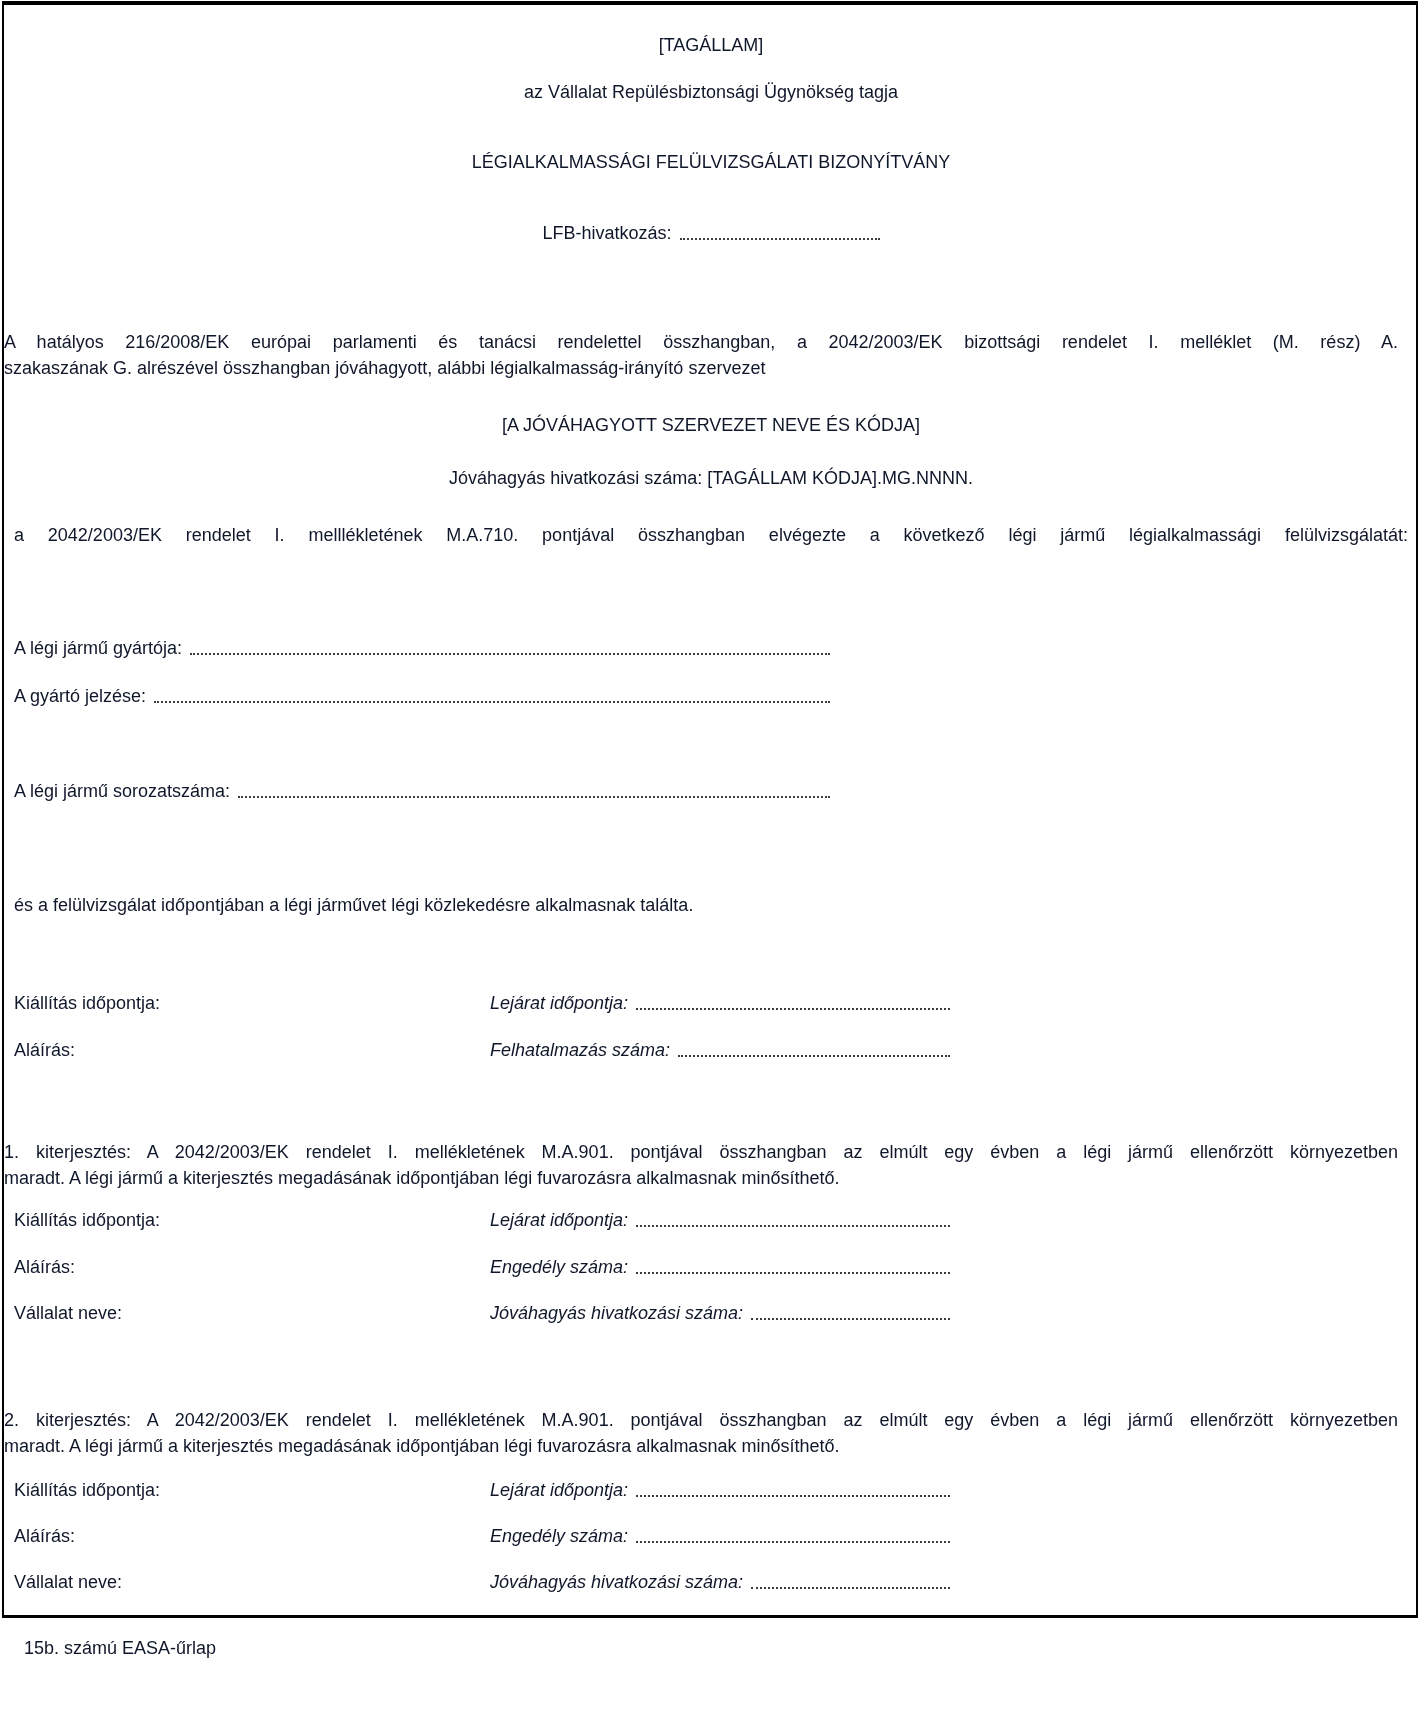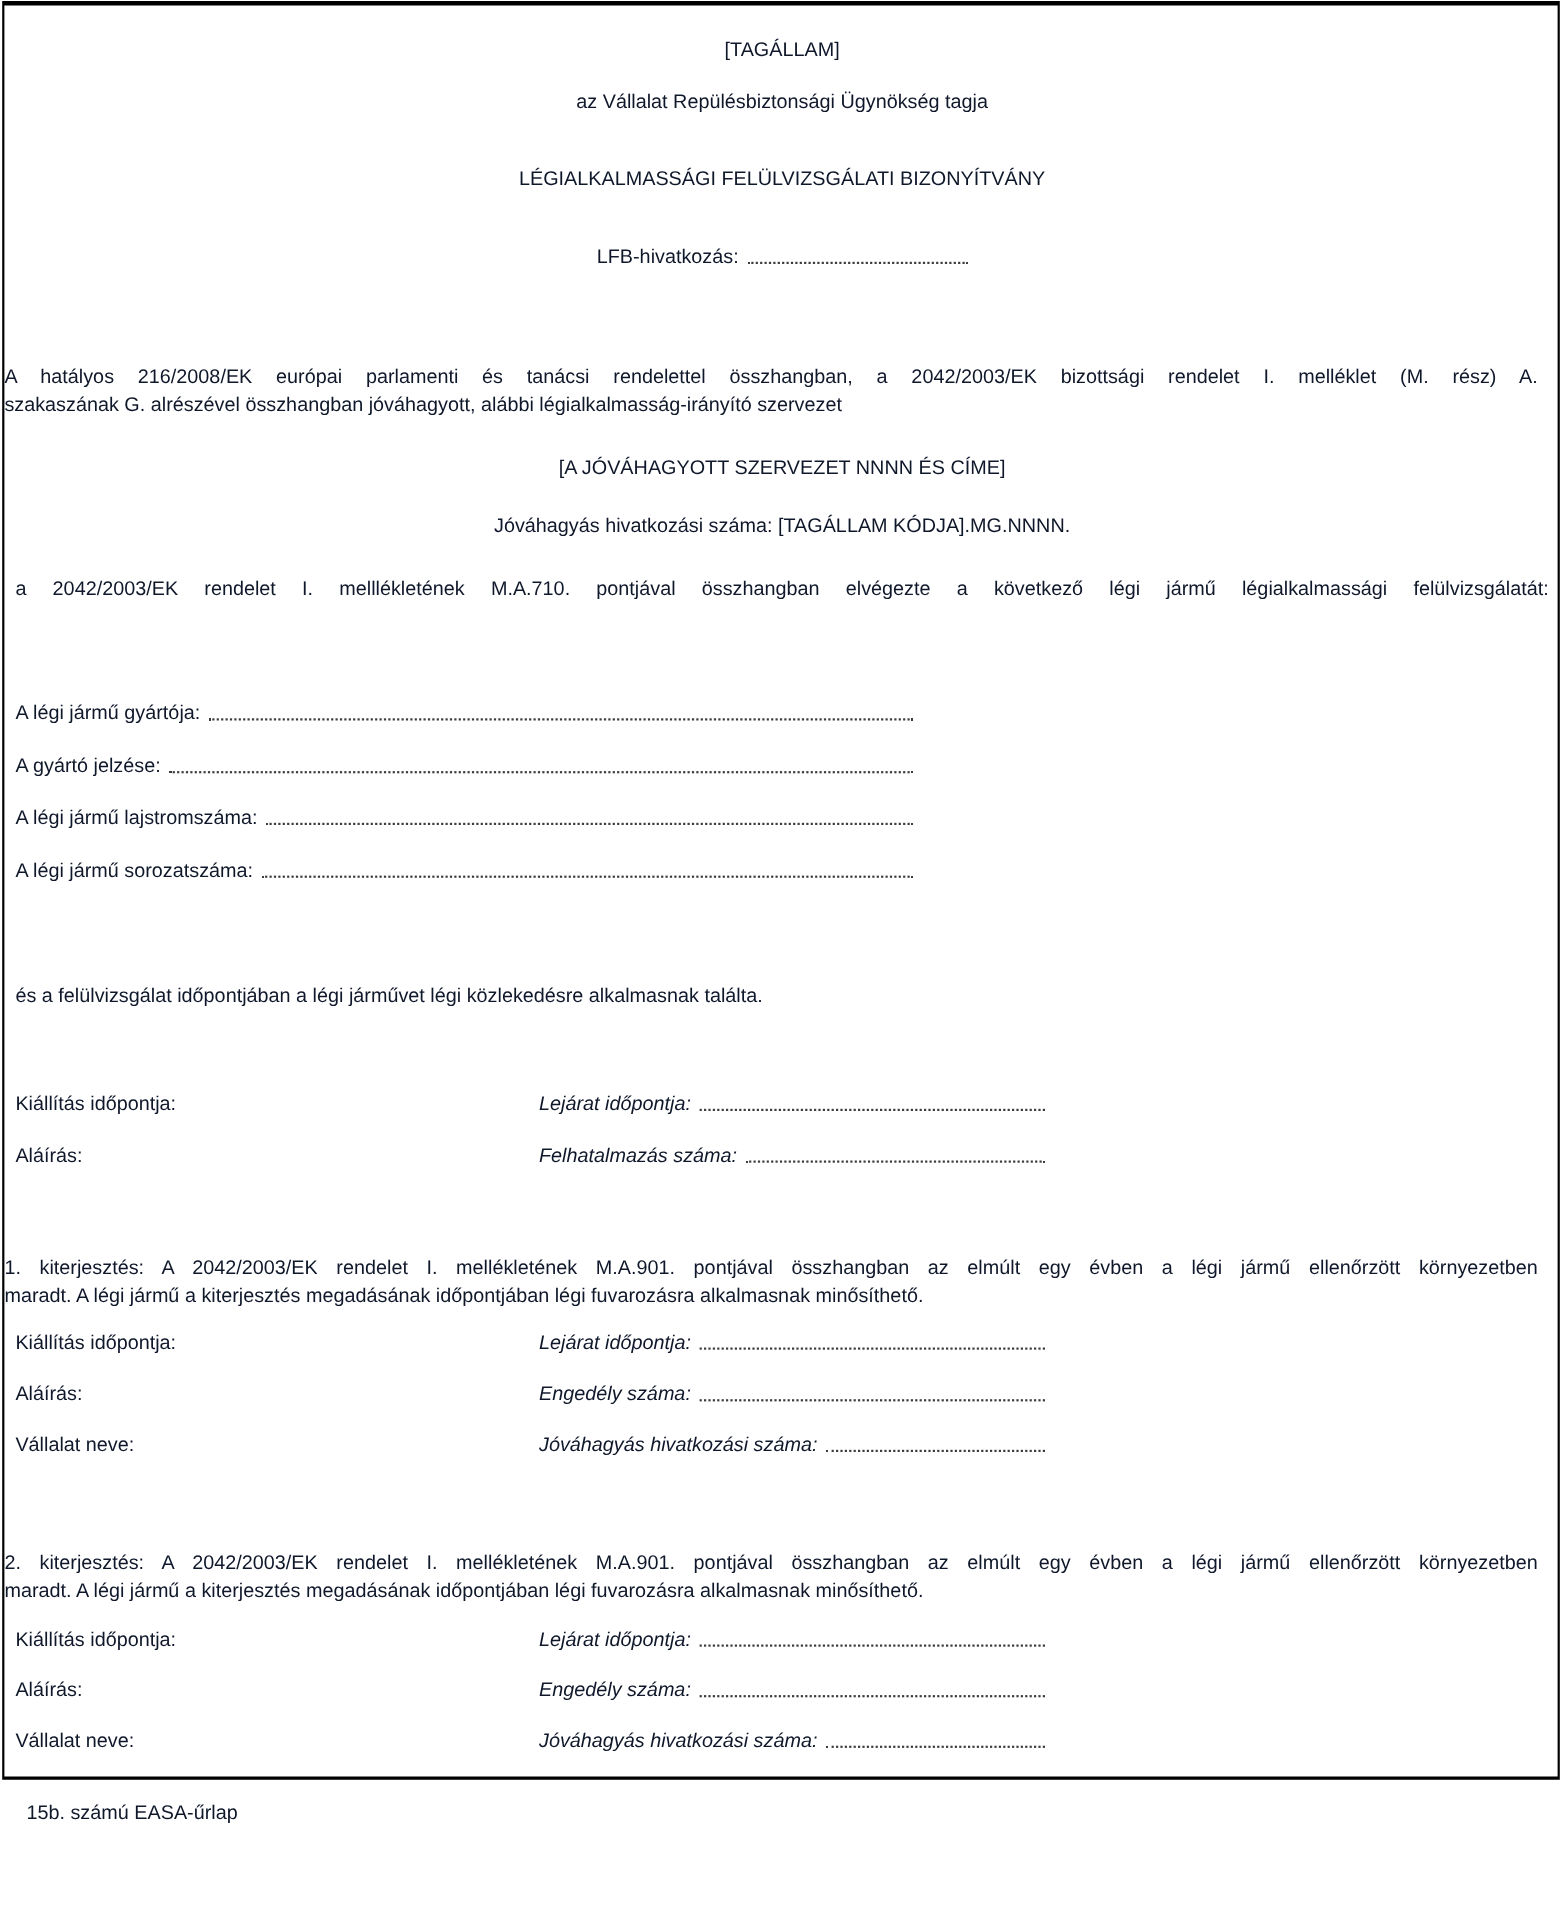--- a/index.html
+++ b/index.html
@@ -44,35 +44,31 @@
   <div class="lfb" style="top:222px">
     <span class="lbl">LFB-hivatkozás:</span>
     <span class="dots"></span>
   </div>
 
   <div class="para" style="top:329px">
     <div class="jlast">A hatályos 216/2008/EK európai parlamenti és tanácsi rendelettel összhangban, a 2042/2003/EK bizottsági rendelet I. melléklet (M. rész) A.</div>
     <div>szakaszának G. alrészével összhangban jóváhagyott, alábbi légialkalmasság-irányító szervezet</div>
   </div>
 
-  <div class="t center bold" style="top:414px">[A JÓVÁHAGYOTT SZERVEZET NNNN ÉS CÍME]</div>
+  <div class="t center bold" style="top:414px">[A JÓVÁHAGYOTT SZERVEZET NEVE ÉS KÓDJA]</div>
   <div class="t center" style="top:467px">Jóváhagyás hivatkozási száma: [TAGÁLLAM KÓDJA].MG.NNNN.</div>
 
   <div class="t jlast" style="top:524px">a 2042/2003/EK rendelet I. melllékletének M.A.710. pontjával összhangban elvégezte a következő légi jármű légialkalmassági felülvizsgálatát:</div>
 
   <div class="row aircraft" style="top:637px">
     <span class="lbl">A légi jármű gyártója:</span>
     <span class="dots"></span>
   </div>
   <div class="row aircraft" style="top:685px">
     <span class="lbl">A gyártó jelzése:</span>
-    <span class="dots"></span>
-  </div>
-  <div class="row aircraft" style="top:732px">
-    <span class="lbl">A légi jármű lajstromszáma:</span>
     <span class="dots"></span>
   </div>
   <div class="row aircraft" style="top:780px">
     <span class="lbl">A légi jármű sorozatszáma:</span>
     <span class="dots"></span>
   </div>
 
   <div class="t" style="top:894px">és a felülvizsgálat időpontjában a légi járművet légi közlekedésre alkalmasnak találta.</div>
 
   <div class="cols" style="top:992px">

